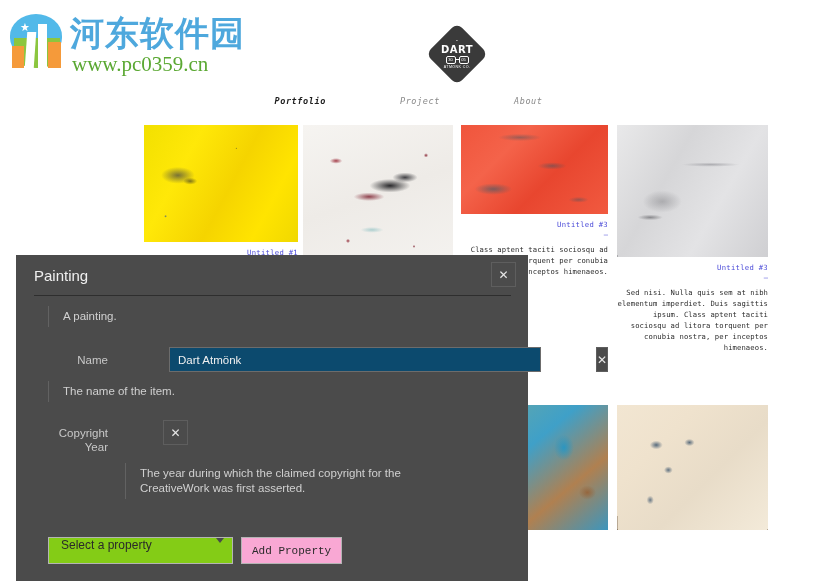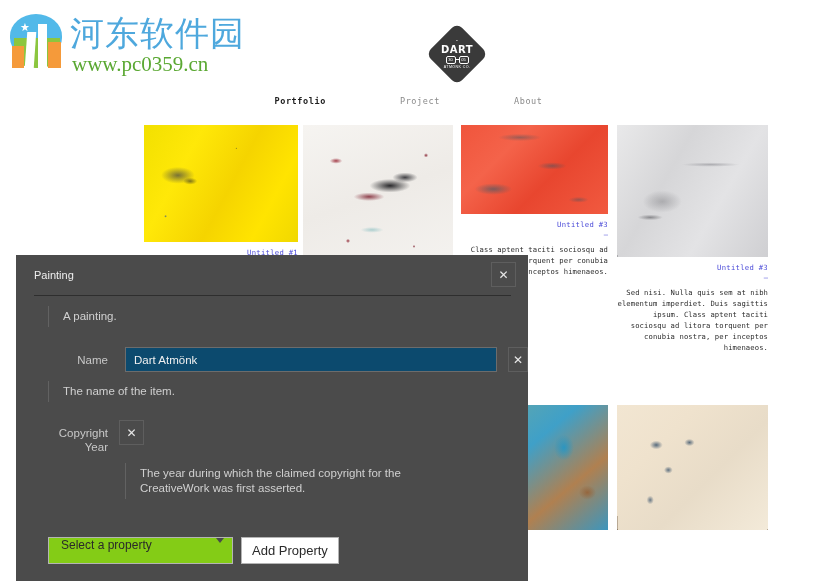--- a/index.html
+++ b/index.html
@@ -35,21 +35,21 @@
     transform: skewX(-4deg);
   }
   .wm-white-2 {
     position:absolute; left:28px; top:12px; width:9px; height:44px; background:#fff;
   }
   .wm-star {
     position:absolute; left:10px; top:10px; color:#fff; font-size:11px; line-height:11px;
   }
   .wm-title {
     position:absolute; left:62px; top:5px;
-    font-size:34px; font-weight:normal; color:#4ea8dd;
+    font-size:34px; font-weight:bold; color:#4ea8dd;
     letter-spacing:1px; font-family:"DejaVu Sans", sans-serif;
     white-space:nowrap;
   }
   .wm-url {
     position:absolute; left:64px; top:46px;
     font-size:21px; font-weight:normal; color:#5aa832;
     font-family:"Liberation Serif", serif; white-space:nowrap;
   }
 
   
@@ -75,20 +75,21 @@
     display:flex; align-items:center; justify-content:center;
     font-size:4px; line-height:4px;
   }
   .logo-bridge { width:3px; height:1.4px; background:#fff; }
   .logo-sub { font-size:3.6px; line-height:5px; letter-spacing:0.4px; margin-top:1.5px; }
 
   .nav {
     position:absolute; left:0; top:96px; width:817px;
     display:flex; justify-content:center; gap:74px;
     font-family:"DejaVu Sans Mono", monospace;
+    font-style:italic;
   }
   .nav-item { font-size:8.5px; color:#8a8a8a; letter-spacing:0.6px; }
   .nav-item.active { color:#1d1d1d; font-weight:bold; }
 
   
   .gallery { position:absolute; left:0; top:120px; width:817px; }
 
   .cell { position:absolute;text-align:right; }
   .thumb { width:100%; display:block; }
 
@@ -171,21 +172,21 @@
     width:512px; height:326px;
     background:#4b4b4b;
     color:#e2e2e2;
     font-family:"Liberation Sans", sans-serif;
   }
   .dlg-titlebar {
     position:relative; height:40px;
     display:flex; align-items:center;
   }
   .dlg-title {
-    margin-left:18px; font-size:11px; color:#efefef; font-weight:normal;
+    margin-left:18px; font-size:15px; color:#efefef; font-weight:normal;
   }
   .xbtn {
     width:25px; height:25px;
     border:1px solid #5e5e5e;
     background:#4b4b4b;
     color:#e8e8e8;
     display:flex; align-items:center; justify-content:center;
     font-size:12px; line-height:1;
     cursor:pointer; user-select:none;
   }
@@ -203,21 +204,21 @@
   .help-bar { width:1px; background:#626262; align-self:stretch; flex:none; }
   .help-text {
     margin-left:14px; font-size:11.5px; color:#d0d0d0; line-height:15px;
     padding:3px 0;
   }
 
   .desc-row { margin-top:11px; }
 
   .field-row {
     display:flex; align-items:flex-start;
-    margin-top:20px; padding-left:18px;
+    margin-top:20px; padding-left:18px;gap:44px;
   }
   .field-label {
     width:74px; text-align:right; font-size:11.5px; color:#c8c8c8;
     padding-top:6px; line-height:14px; flex:none;
   }
   .field-input-wrap {
     position:relative; margin-left:17px; flex:none;
   }
   .field-input {
     width:372px; height:25px;
@@ -254,24 +255,24 @@
     width:185px; height:27px;
     background:#84cc16; border:1px solid #b4b4b4;
     color:#2a2a2a; font-size:12px;
     display:flex; align-items:flex-start; justify-content:space-between;
     padding:0 8px 16px 12px; cursor:pointer;
     font-family:"Liberation Sans", sans-serif;
   }
   .caret { width:0;height:0;border-left:4px solid transparent;border-right:4px solid transparent;border-top:5px solid #4a4a4a;}
   .add-prop {
     margin-left:8px; height:27px;
-    background:#ffffff; border:1px solid #b4b4b4;
-    color:#2a2a2a; font-size:13px;
+    background:#f9a8d4; border:1px solid #b4b4b4;
+    color:#2a2a2a; font-size:11px;
     padding:0 10px; cursor:pointer;
-    font-family:Liberation Sans, sans-serif;
+    font-family:Liberation Mono, monospace;
   }
 </style>
 </head>
 <body>
 
 <div id="root">
 
   <div class="watermark">
     <div class="wm-mark">
       <div class="wm-blob-a"></div>

